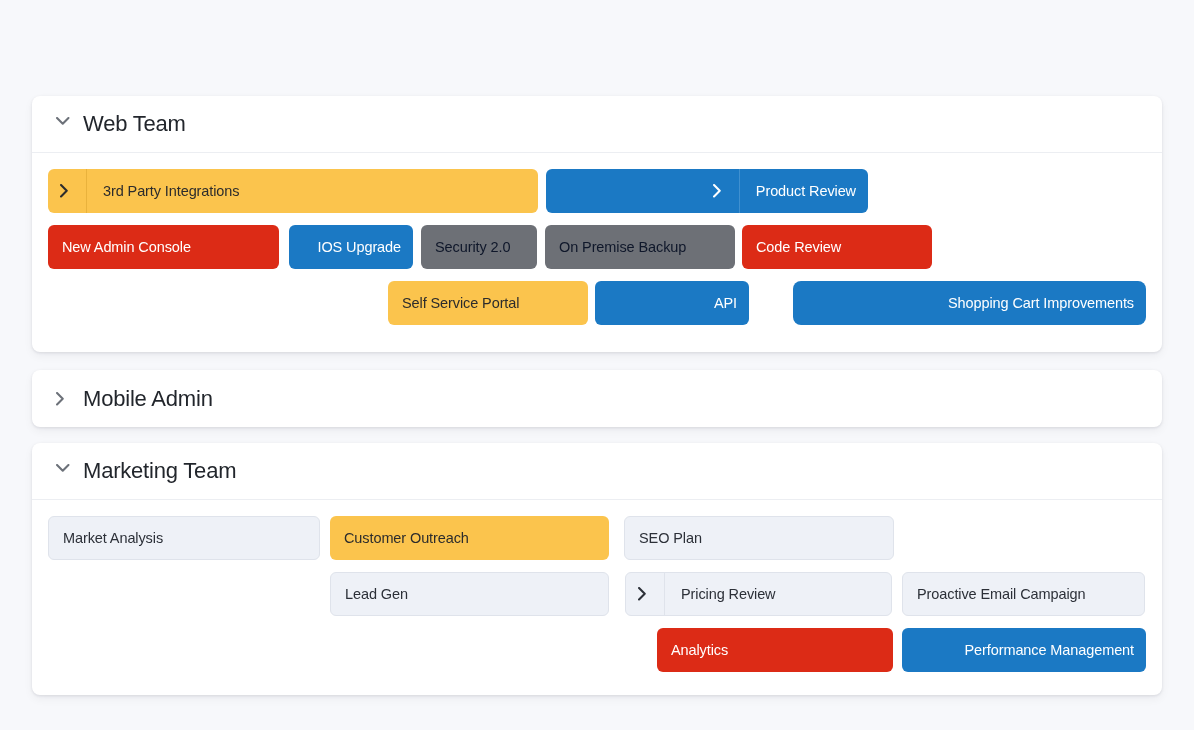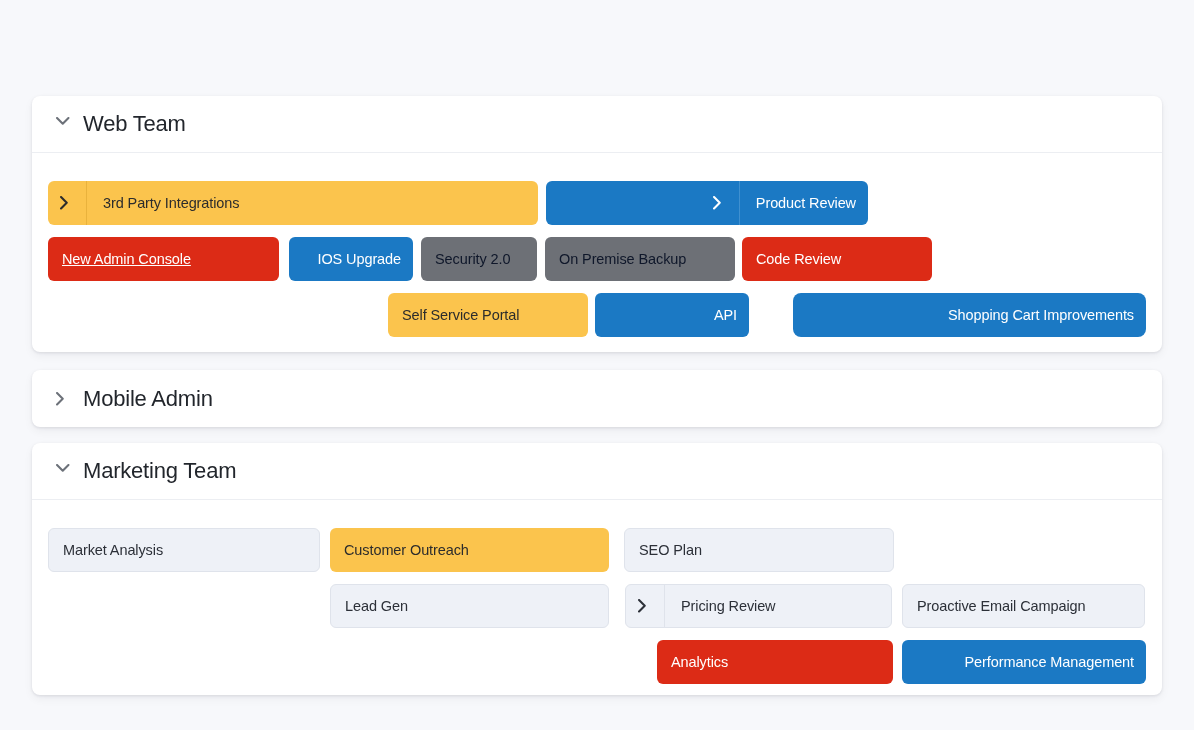--- a/index.html
+++ b/index.html
@@ -73,21 +73,20 @@
   
   .bar {
     position: absolute;
     height: 44px;
     border-radius: 6px;
     display: flex;
     align-items: center;
     cursor: pointer;
     overflow: hidden;
     font-size: 14.5px;
-    margin-top: 12px;
   }
   .bar .bar-label {
     padding-left: 14px;
     padding-right: 12px;
     white-space: nowrap;
     overflow: hidden;
     text-overflow: ellipsis;
     letter-spacing: -0.1px;
   }
   .bar.has-toggle .bar-label { padding-left: 16px; }
@@ -140,21 +139,21 @@
           <span class="bar-label">3rd Party Integrations</span>
         </div>
         <div class="bar c-blue has-toggle" style="left: 514px; width: 322px; top: 16px;">
           <span class="bar-toggle">
             <svg width="14" height="14" viewBox="0 0 13.5 13.5" fill="none" class="chev-ico">
               <path d="M1 1 L6.5 6.5 L1 12" stroke-width="2" stroke-linecap="round" stroke-linejoin="round"></path>
             </svg>
           </span>
           <span class="bar-label">Product Review</span>
         </div>
-        <div class="bar c-red" style="left: 16px; width: 231px; top: 72px; text-decoration: underline;">
+        <div class="bar c-red" style="left: 16px; width: 231px; top: 72px;">
           <span class="bar-label">New Admin Console</span>
         </div>
         <div class="bar c-blue" style="left: 257px; width: 124px; top: 72px;">
           <span class="bar-label">IOS Upgrade</span>
         </div>
         <div class="bar c-gray" style="left: 389px; width: 116px; top: 72px;">
           <span class="bar-label">Security 2.0</span>
         </div>
         <div class="bar c-gray" style="left: 513px; width: 190px; top: 72px;">
           <span class="bar-label">On Premise Backup</span>

